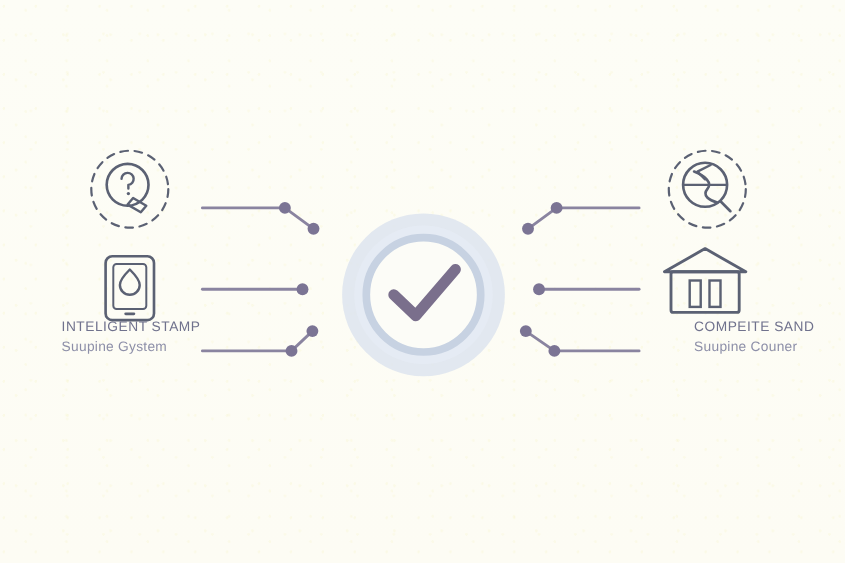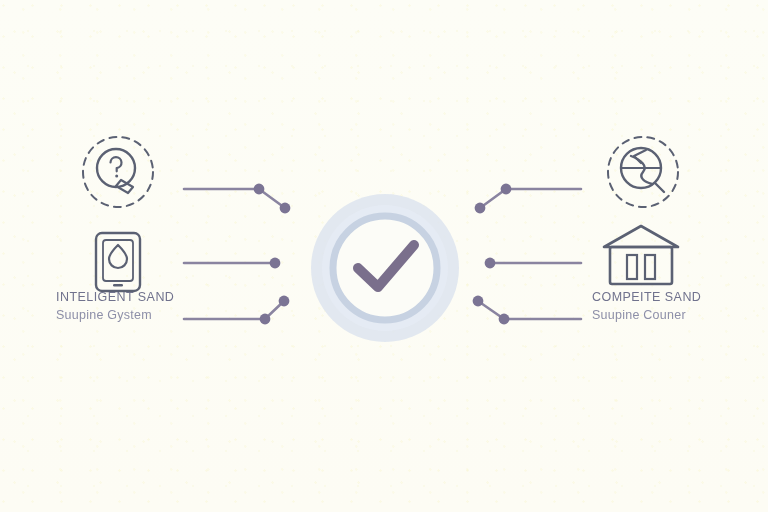--- a/index.html
+++ b/index.html
@@ -134,22 +134,22 @@
 
     <g>
       <path d="M478 301 L504 319 H581" fill="none" stroke="#8a84a0" stroke-width="2.6" stroke-linecap="round" stroke-linejoin="round"></path>
       <circle cx="478" cy="301" r="5.4" fill="#7b7494"></circle>
       <circle cx="504" cy="319" r="5.4" fill="#7b7494"></circle>
     </g>
 
   </svg>
 
   <div class="label-block left" style="top:291px;">
-    <div class="label-title">INTELIGENT SAND</div>
+    <div class="label-title">INTELIGENT STAMP</div>
     <div class="label-sub">Suupine Gystem</div>
   </div>
 
-  <div class="label-block right" style="top:291px;">
+  <div class="label-block right" style="top:291px;margin-left:39px;">
     <div class="label-title">COMPEITE SAND</div>
     <div class="label-sub">Suupine Couner</div>
   </div>
 
 </div>
 
 </body></html>

